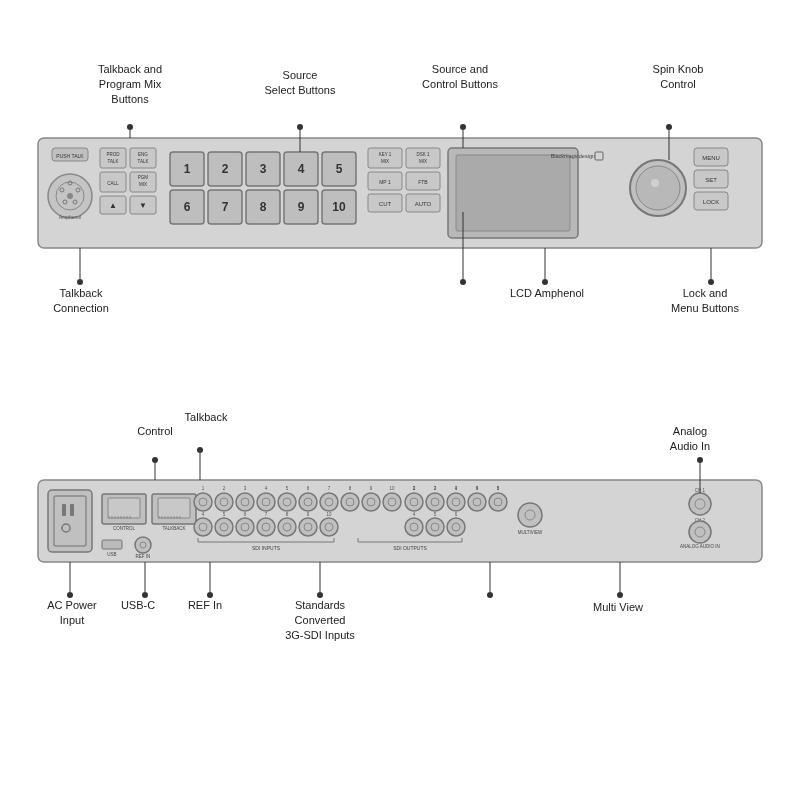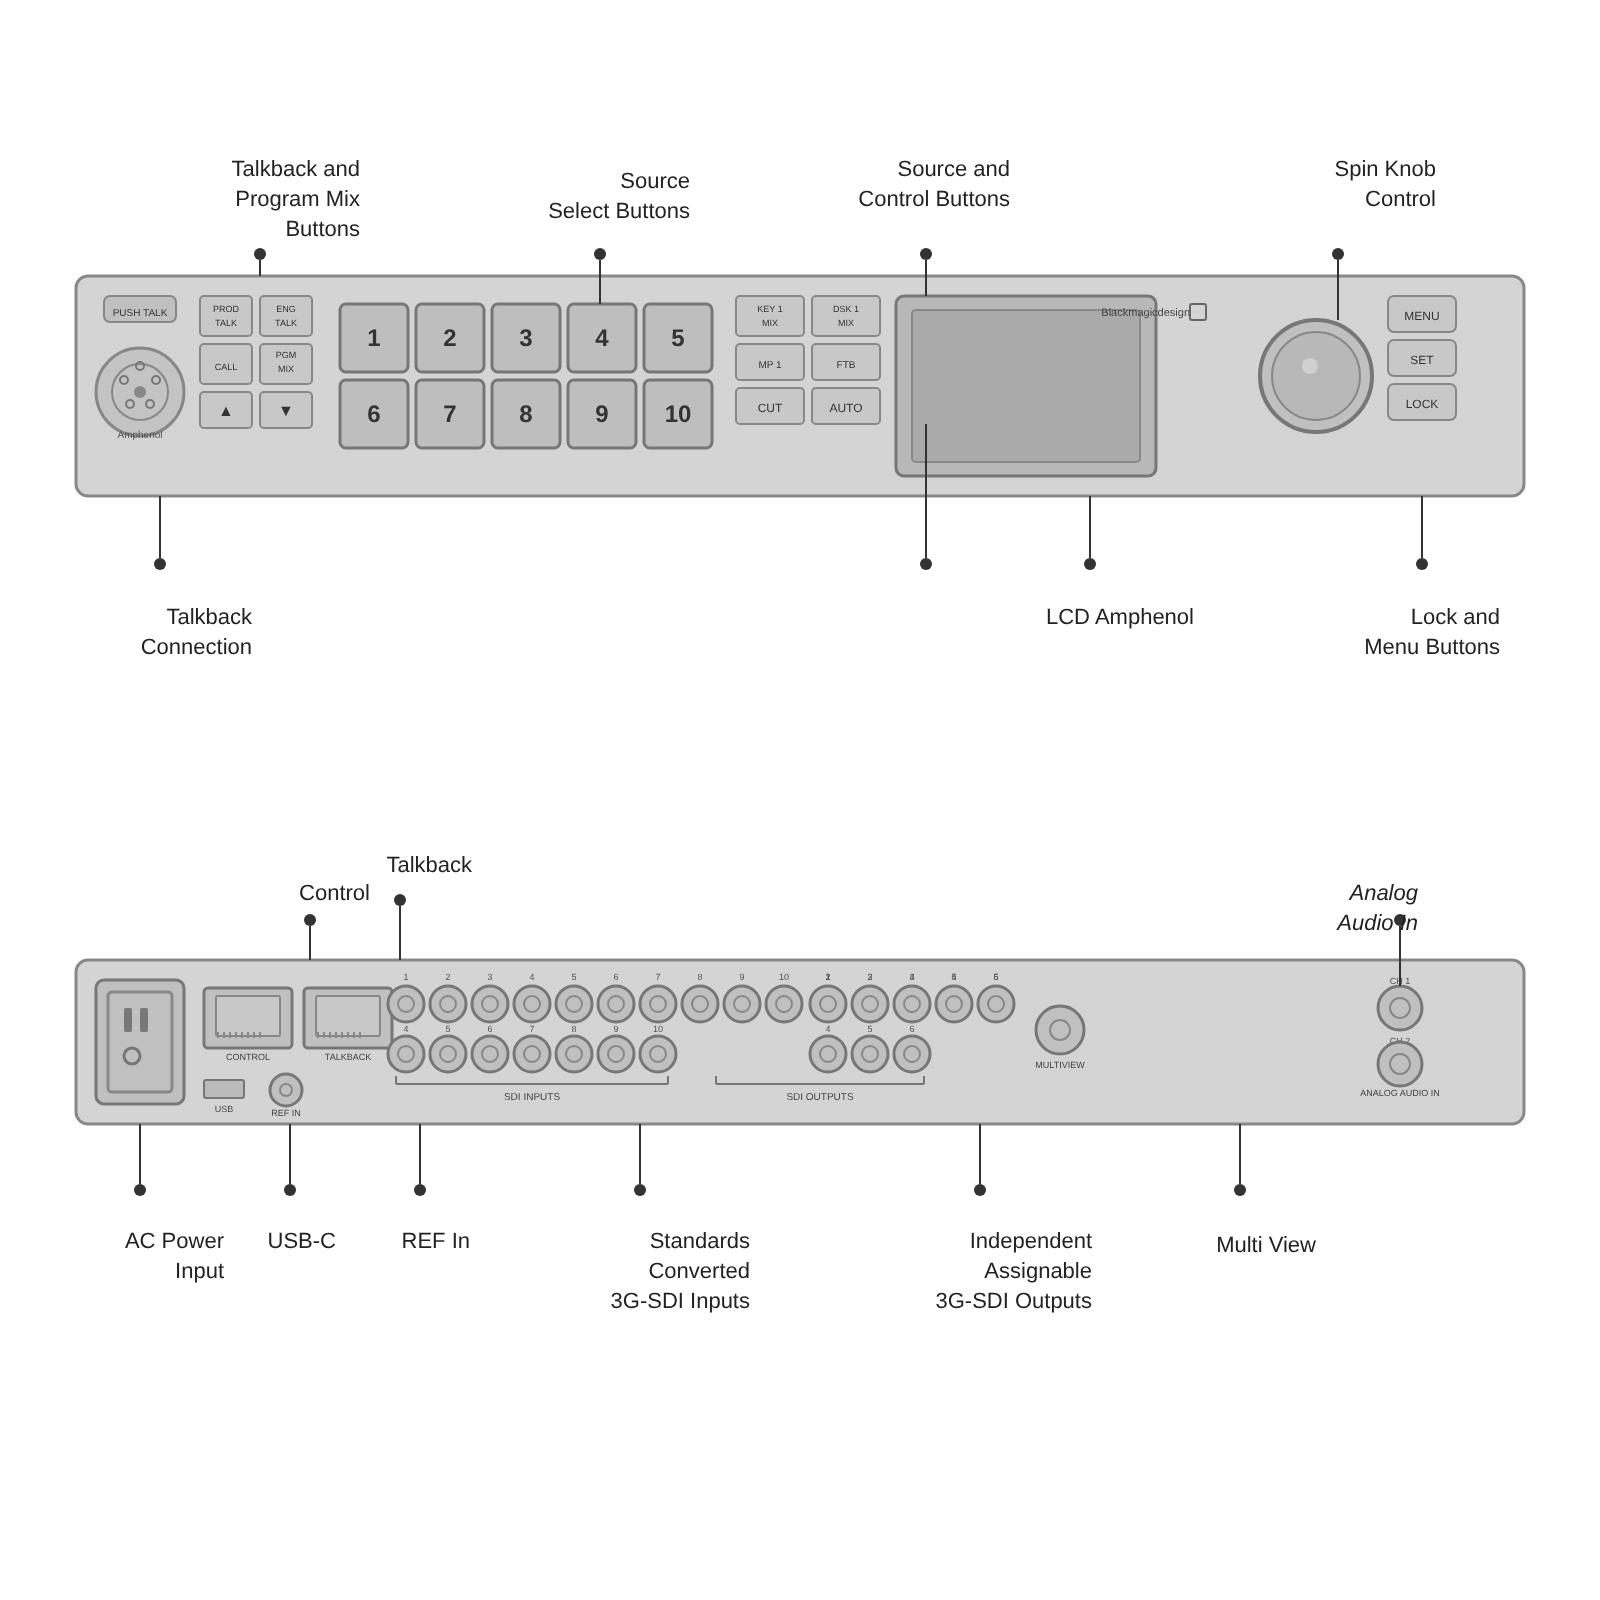--- a/index.html
+++ b/index.html
@@ -15,25 +15,24 @@
     .diagram-container {
       width: 800px;
       height: 800px;
       position: relative;
       background: #fff;
     }
 
     
     .label {
       position: absolute;
-      text-align: right;
+      text-align: center;
       font-size: 11px;
       line-height: 1.35;
       color: #222;
-      margin-top: 16px;
     }
 
     .panel-outline-svg {
       position: absolute;
       top: 0; left: 0;
       width: 800px;
       height: 800px;
       pointer-events: none;
     }
   </style>
@@ -344,22 +343,21 @@
     <line x1="620" y1="592" x2="620" y2="562" stroke="#333" stroke-width="1"></line>
 
   </svg>
 
   <div class="label" style="left:36px; top:286px; width:90px;">Talkback<br>Connection</div>
   <div class="label" style="left:497px; top:286px; width:100px;">LCD Amphenol</div>
   <div class="label" style="left:660px; top:286px; width:90px;">Lock and<br>Menu Buttons</div>
 
   <div class="label" style="left:125px; top:424px; width:60px;">Control</div>
   <div class="label" style="left:176px; top:410px; width:60px;">Talkback</div>
-  <div class="label" style="left:629px; top:424px; width:80px;font-style:italic;">Analog<br>Audio In</div>
+  <div class="label" style="left:650px; top:424px; width:80px;">Analog<br>Audio In</div>
 
   <div class="label" style="left:32px; top:598px; width:80px;">AC Power<br>Input</div>
   <div class="label" style="left:108px; top:598px; width:60px;">USB-C</div>
   <div class="label" style="left:175px; top:598px; width:60px;">REF In</div>
   <div class="label" style="left:265px; top:598px; width:110px;">Standards<br>Converted<br>3G-SDI Inputs</div>
-  <div class="label" style="left:436px; top:598px; width:110px;">Independent<br>Assignable<br>3G-SDI Outputs</div>
   <div class="label" style="left:578px; top:600px; width:80px;">Multi View</div>
 
 </div>
 
 </body></html>

